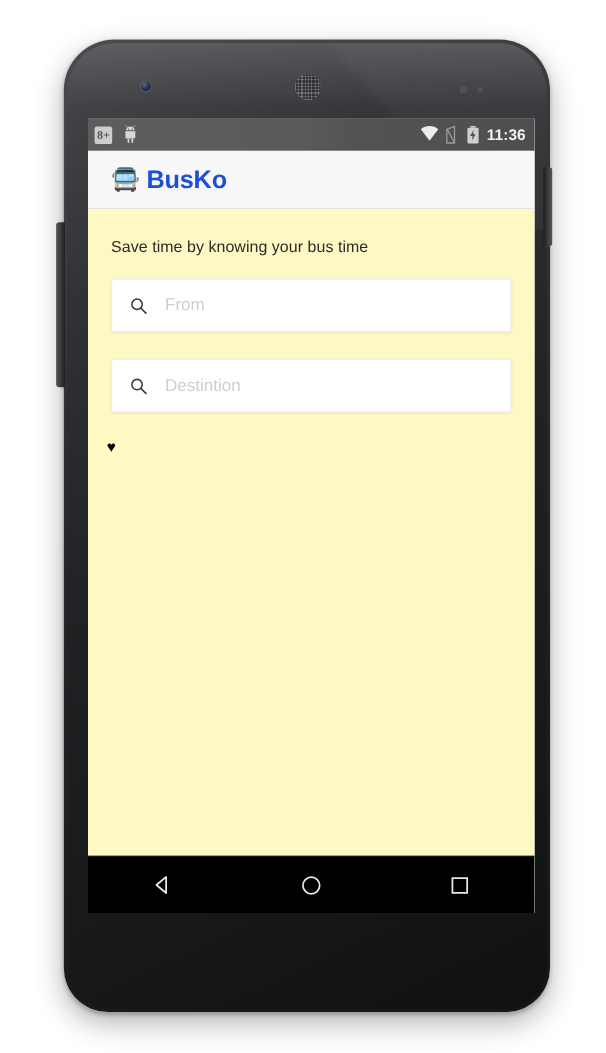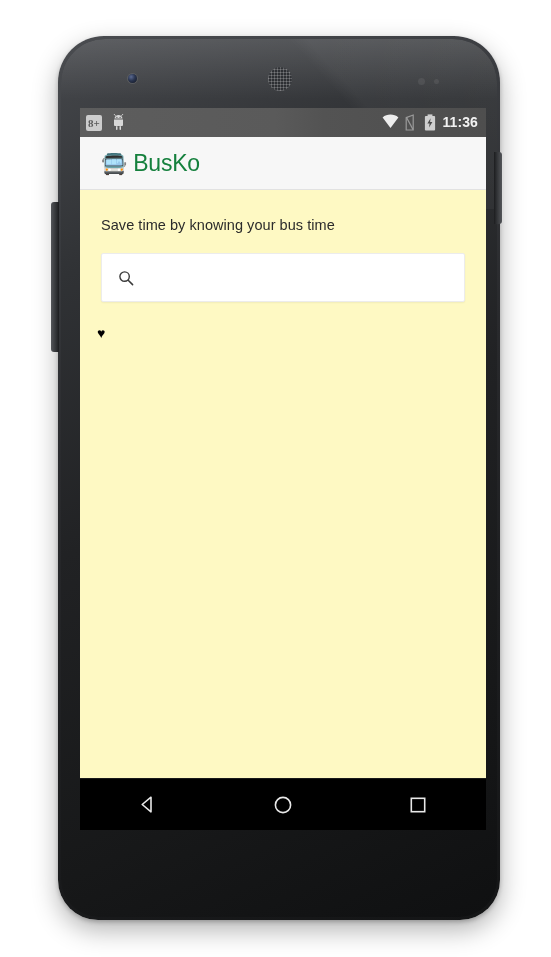--- a/index.html
+++ b/index.html
@@ -156,22 +156,22 @@
     padding-left: 21px;
   }
   .app-bar-bus {
     font-size: 21px;
     line-height: 1;
     color: #22252c;
     margin-right: 6px;
   }
   .app-bar-title {
     font-size: 23px;
-    color: #15803d;
-    font-weight: normal;
+    color: #1d4ed8;
+    font-weight: bold;
     letter-spacing: -0.2px;
   }
 
   
   .content { padding: 0 21px; background: #fef9c3; height: 100%; }
 
   .tagline {
     font-size: 14.5px;
     color: #2b2b2b;
     padding-top: 27px;
@@ -304,28 +304,38 @@
 
     <div class="app-bar">
       <span class="app-bar-bus">🚍</span>
       <span class="app-bar-title">BusKo</span>
     </div>
 
     <div class="content">
 
       <div class="tagline">Save time by knowing your bus time</div>
 
-
       <div class="field">
         <span class="field-icon">
           <svg viewBox="0 0 16 16">
             <circle cx="6.6" cy="6.6" r="4.7" fill="none" stroke="#3a3a3a" stroke-width="1.4"></circle>
             <path d="M10.2 10.2 14.6 14.6" stroke="#3a3a3a" stroke-width="1.5" stroke-linecap="round"></path>
           </svg>
         </span>
+        <input class="field-input" type="text" placeholder="From" style="">
+      </div>
+
+      <div class="field">
+        <span class="field-icon">
+          <svg viewBox="0 0 16 16">
+            <circle cx="6.6" cy="6.6" r="4.7" fill="none" stroke="#3a3a3a" stroke-width="1.4"></circle>
+            <path d="M10.2 10.2 14.6 14.6" stroke="#3a3a3a" stroke-width="1.5" stroke-linecap="round"></path>
+          </svg>
+        </span>
+        <input class="field-input" type="text" placeholder="Destintion" style="">
       </div>
 
       <div class="credit">
         <span class="credit-heart">♥</span>
       </div>
 
     </div>
 
     <div class="nav-bar">
       <div class="nav-btn">

